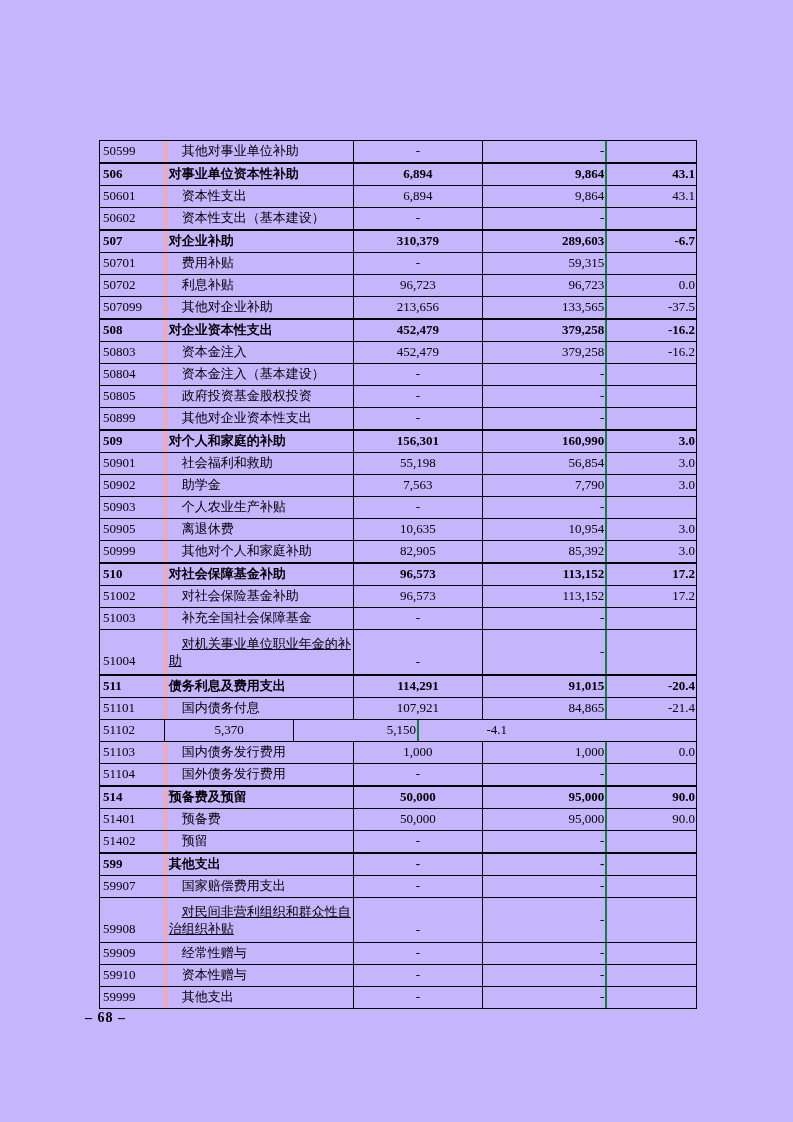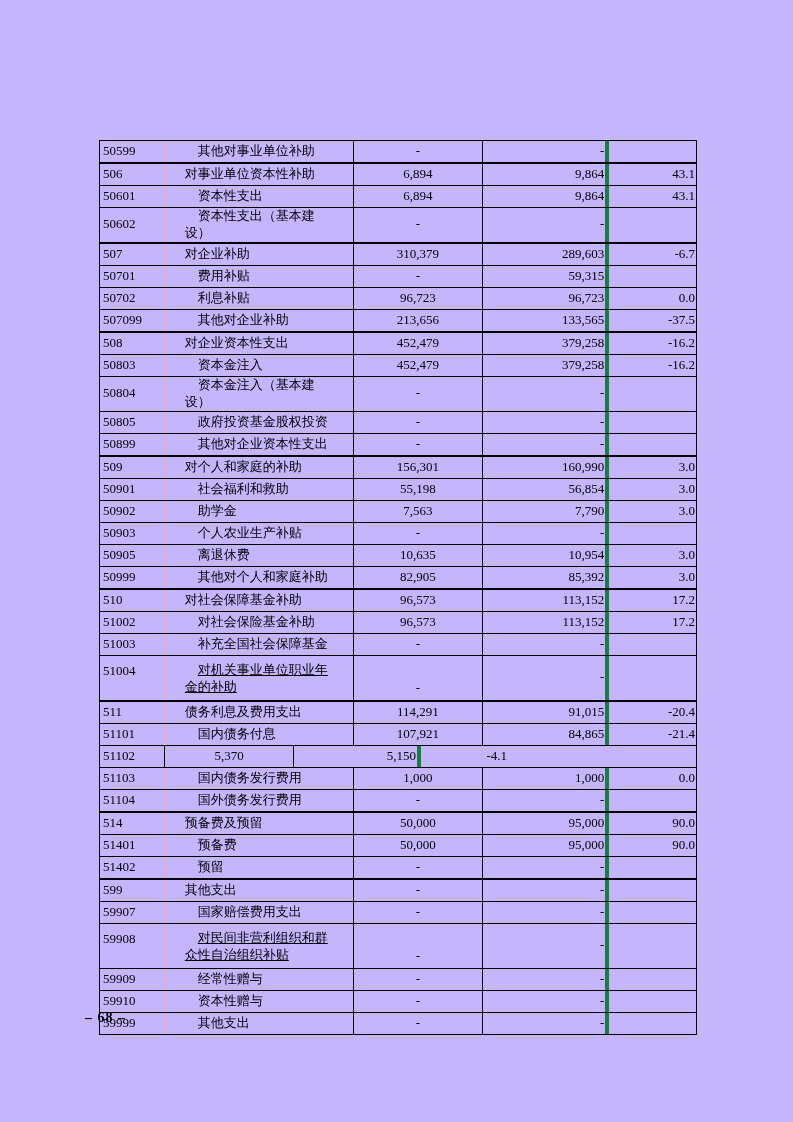--- a/index.html
+++ b/index.html
@@ -20,38 +20,38 @@
     box-sizing: border-box;
     border: 1px solid #000000;
   }
   .row {
     display: flex;
     align-items: stretch;
     border-top: 1px solid #000000;
     min-height: 21px;
   }
   .row:first-child { border-top: none; }
-  .row.cat { font-weight: normal; border-top-width: 2px; justify-content: center; }
+  .row.cat { font-weight: bold; border-top-width: 2px; justify-content: center; }
   .row.tall { min-height: 44px; }
   .cell {
     box-sizing: border-box;
     display: flex;
     align-items: center;
     font-size: 13px;
     line-height: 1.3;
     overflow: hidden;
   }
   .c-code   { width: 64px;  padding: 0 3px; }
-  .c-name   { width: 190px; border-left: 1px solid #fca5a5; padding: 0 20px; }
+  .c-name   { width: 190px; border-left: 3px solid #fca5a5; padding: 0 2px; }
   .c-budget { width: 129px; border-left: 1px solid #000000; justify-content: center; padding: 0 2px; }
   .c-actual { width: 124px; border-left: 1px solid #000000; justify-content: flex-end; padding: 0 1px; }
-  .c-pct    { width: 91px;  border-left: 4px solid #15803d; justify-content: flex-end; padding: 0 1px; }
+  .c-pct    { width: 91px;  border-left: 2px solid #15803d; justify-content: flex-end; padding: 0 1px; }
   .name-text { display: block; width: 100%; }
   .row.sub .name-text { text-indent: 13px; }
-  .row.tall .c-code   { align-items: flex-end; padding-bottom: 20px; }
+  .row.tall .c-code   { align-items: flex-end; padding-bottom: 4px; }
   .row.tall .c-name   { align-items: center; padding-top: 2px; text-decoration: underline; }
   .row.tall .c-budget { align-items: flex-end; padding-bottom: 3px; }
   .page-footer {
     position: absolute;
     left: 85px;
     top: 1010px;
     font-size: 14px;
     letter-spacing: 1px;
     color: #000000;
     font-weight: bold;

